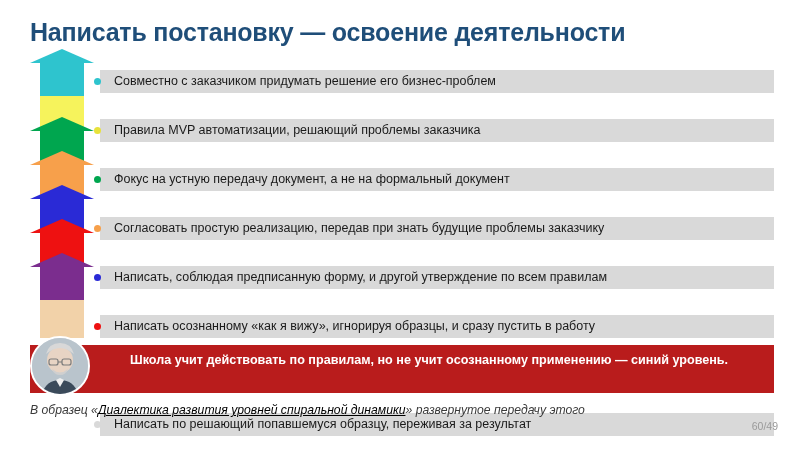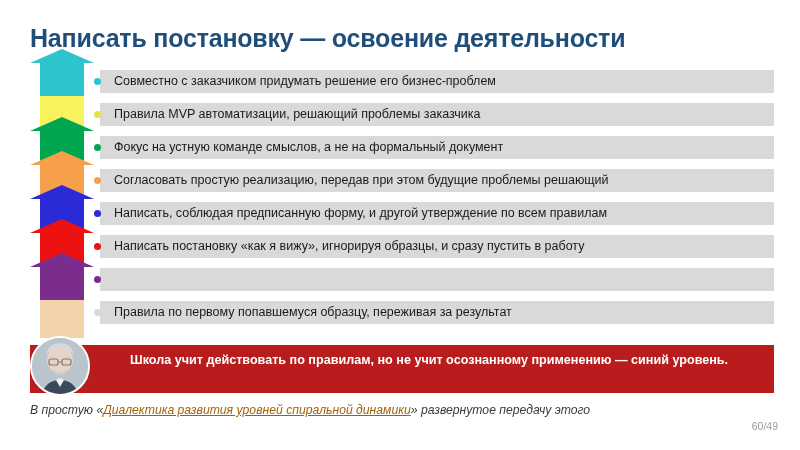--- a/index.html
+++ b/index.html
@@ -21,21 +21,20 @@
   }
   .title {
     position: absolute;
     left: 30px;
     top: 18px;
     font-size: 25px;
     font-weight: bold;
     color: #1F4E79;
     letter-spacing: -0.2px;
     white-space: nowrap;
-    margin-top: 6px;
   }
 
   
   .arrows {
     position: absolute;
     left: 30px;
     top: 62px;
     width: 64px;
     height: 276px;
   }
@@ -65,21 +64,21 @@
   
   .rows {
     position: absolute;
     left: 100px;
     top: 70px;
     width: 674px;
   }
   .row {
     position: relative;
     height: 23px;
-    margin-bottom: 10px;
+    margin-bottom: 26px;
     background: #D9D9D9;
     display: flex;
     align-items: flex-end;
   }
   .row-text {
     font-size: 12.5px;
     color: #1a1a1a;
     padding-left: 14px;
     white-space: nowrap;
     line-height: 23px;
@@ -135,21 +134,21 @@
     position: absolute;
     left: 30px;
     top: 402px;
     width: 620px;
     font-style: italic;
     font-size: 12.2px;
     color: #3a3a3a;
     line-height: 17px;
   }
   .footnote a {
-    color: #a16207;
+    color: #000000;
     text-decoration: underline;
   }
   .pagenum {
     position: absolute;
     right: 22px;
     top: 420px;
     font-size: 10.5px;
     color: #9a9a9a;
   }
 </style>
@@ -197,40 +196,40 @@
     <div class="row">
       <span class="bullet" style="background:#2EC4CE"></span>
       <span class="row-text">Совместно с заказчиком придумать решение его бизнес-проблем</span>
     </div>
     <div class="row">
       <span class="bullet" style="background:#E8E23A"></span>
       <span class="row-text">Правила MVP автоматизации, решающий проблемы заказчика</span>
     </div>
     <div class="row">
       <span class="bullet" style="background:#00A64F"></span>
-      <span class="row-text">Фокус на устную команде смыслов, а не на формальный документ</span>
+      <span class="row-text">Фокус на устную передачу документ, а не на формальный документ</span>
     </div>
     <div class="row">
       <span class="bullet" style="background:#F7A04B"></span>
-      <span class="row-text">Согласовать простую реализацию, передав при этом будущие проблемы решающий</span>
+      <span class="row-text">Согласовать простую реализацию, передав при знать будущие проблемы заказчику</span>
     </div>
     <div class="row">
       <span class="bullet" style="background:#2A2AD6"></span>
       <span class="row-text">Написать, соблюдая предписанную форму, и другой утверждение по всем правилам</span>
     </div>
     <div class="row">
       <span class="bullet" style="background:#EE1111"></span>
-      <span class="row-text">Написать постановку «как я вижу», игнорируя образцы, и сразу пустить в работу</span>
+      <span class="row-text">Написать осознанному «как я вижу», игнорируя образцы, и сразу пустить в работу</span>
     </div>
     <div class="row">
       <span class="bullet" style="background:#7B2D8E"></span>
     </div>
     <div class="row">
       <span class="bullet" style="background:#D9D9D9"></span>
-      <span class="row-text">Правила по первому попавшемуся образцу, переживая за результат</span>
+      <span class="row-text">Написать по решающий попавшемуся образцу, переживая за результат</span>
     </div>
   </div>
 
   <div class="callout">
     <div class="callout-text">
       <span class="callout-line">Школа учит действовать по правилам, но не учит осознанному применению — синий уровень.</span>
     </div>
   </div>
 
   <div class="avatar">
@@ -241,18 +240,18 @@
       <rect x="17" y="21" width="9" height="6" rx="2" fill="none" stroke="#7a7a7a" stroke-width="1.2"></rect>
       <rect x="30" y="21" width="9" height="6" rx="2" fill="none" stroke="#7a7a7a" stroke-width="1.2"></rect>
       <path d="M26 24 h4" stroke="#7a7a7a" stroke-width="1.2"></path>
       <path d="M20 31 q8 7 16 0 q-2 6 -8 6 q-6 0 -8 -6z" fill="#cfcfcf"></path>
       <path d="M10 56 q4 -14 18 -14 q14 0 18 14z" fill="#3b4a5a"></path>
       <path d="M24 42 l4 7 l4 -7 l-4 -2z" fill="#f0f0f0"></path>
     </svg>
   </div>
 
   <div class="footnote">
-    <span>В простую «</span><a href="#">Диалектика развития уровней спиральной динамики</a><span>» развернутое передачу этого</span><br>
+    <span>В образец «</span><a href="#">Диалектика развития уровней спиральной динамики</a><span>» развернутое передачу этого</span><br>
   </div>
 
   <div class="pagenum">60/49</div>
 
 </div>
 
 </body></html>

